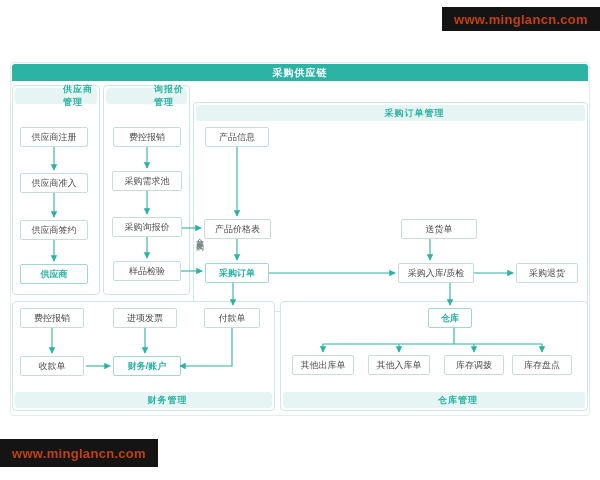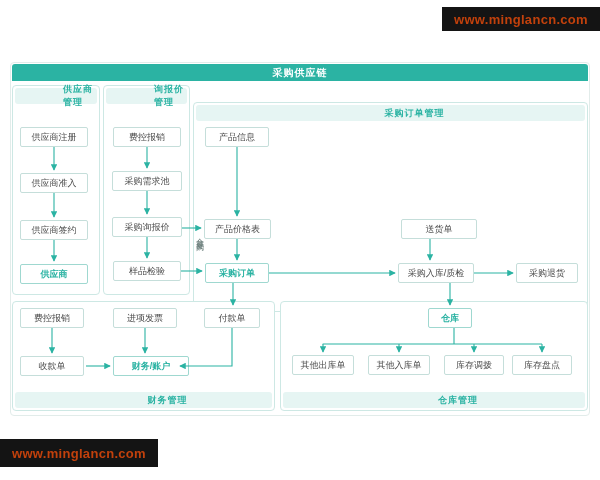--- a/index.html
+++ b/index.html
@@ -149,21 +149,21 @@
   <div class="node entity" style="left:205px;top:263px;width:64px">采购订单</div>
   <div class="node" style="left:401px;top:219px;width:76px">送货单</div>
   <div class="node" style="left:398px;top:263px;width:76px">采购入库/质检</div>
   <div class="node" style="left:516px;top:263px;width:62px">采购退货</div>
   <div class="vlabel" style="left:193px;top:231px">合并采购</div>
 
   <div class="node" style="left:20px;top:308px;width:64px">费控报销</div>
   <div class="node" style="left:113px;top:308px;width:64px">进项发票</div>
   <div class="node" style="left:204px;top:308px;width:56px">付款单</div>
   <div class="node" style="left:20px;top:356px;width:64px">收款单</div>
-  <div class="node entity" style="left:113px;top:356px;width:76px">财务/账户</div>
+  <div class="node entity" style="left:113px;top:356px;width:68px">财务/账户</div>
 
   <div class="node entity" style="left:428px;top:308px;width:44px">仓库</div>
   <div class="node" style="left:292px;top:355px;width:62px">其他出库单</div>
   <div class="node" style="left:368px;top:355px;width:62px">其他入库单</div>
   <div class="node" style="left:512px;top:355px;width:60px">库存盘点</div>
   <div class="node" style="left:444px;top:355px;width:60px">库存调拨</div>
 
   <svg class="arrows" viewBox="0 0 600 480">
     <defs>
       <marker id="ah" viewBox="0 0 8 8" refX="7" refY="4" markerWidth="6" markerHeight="6" orient="auto">

